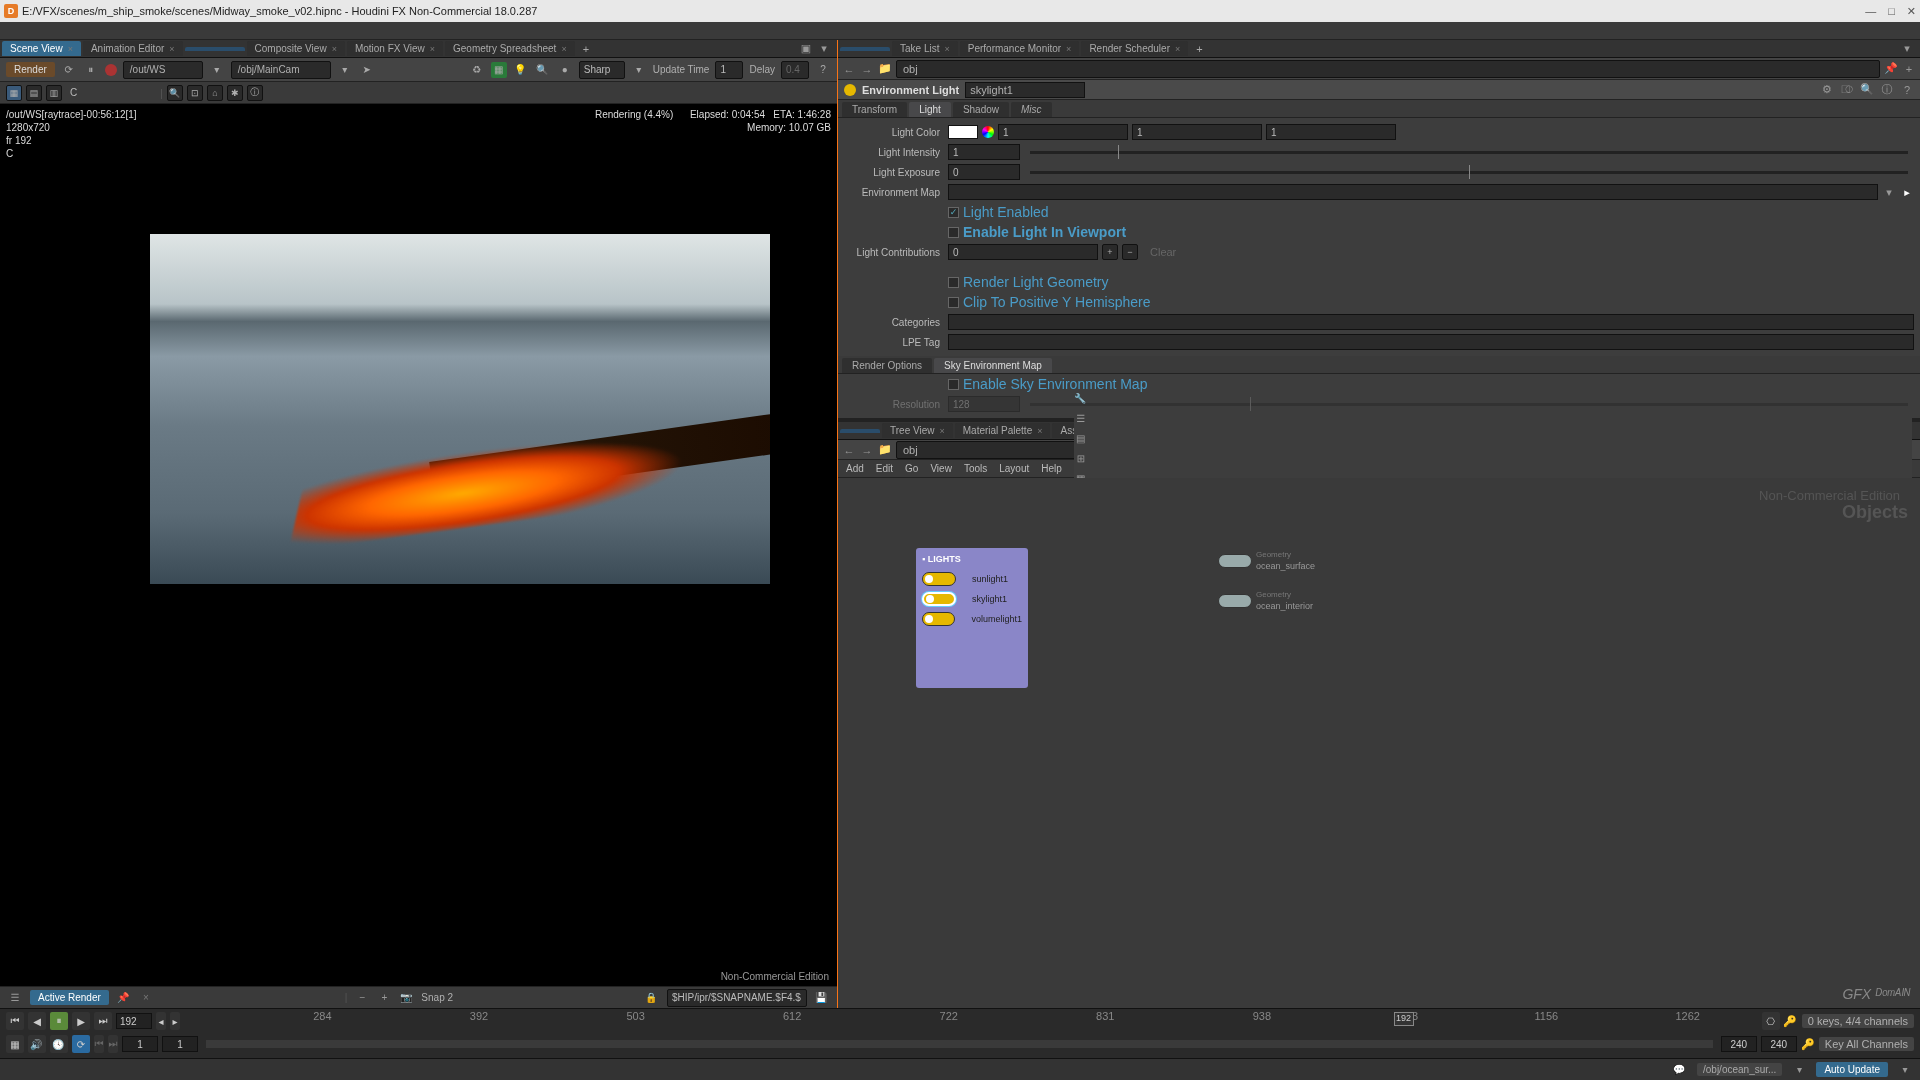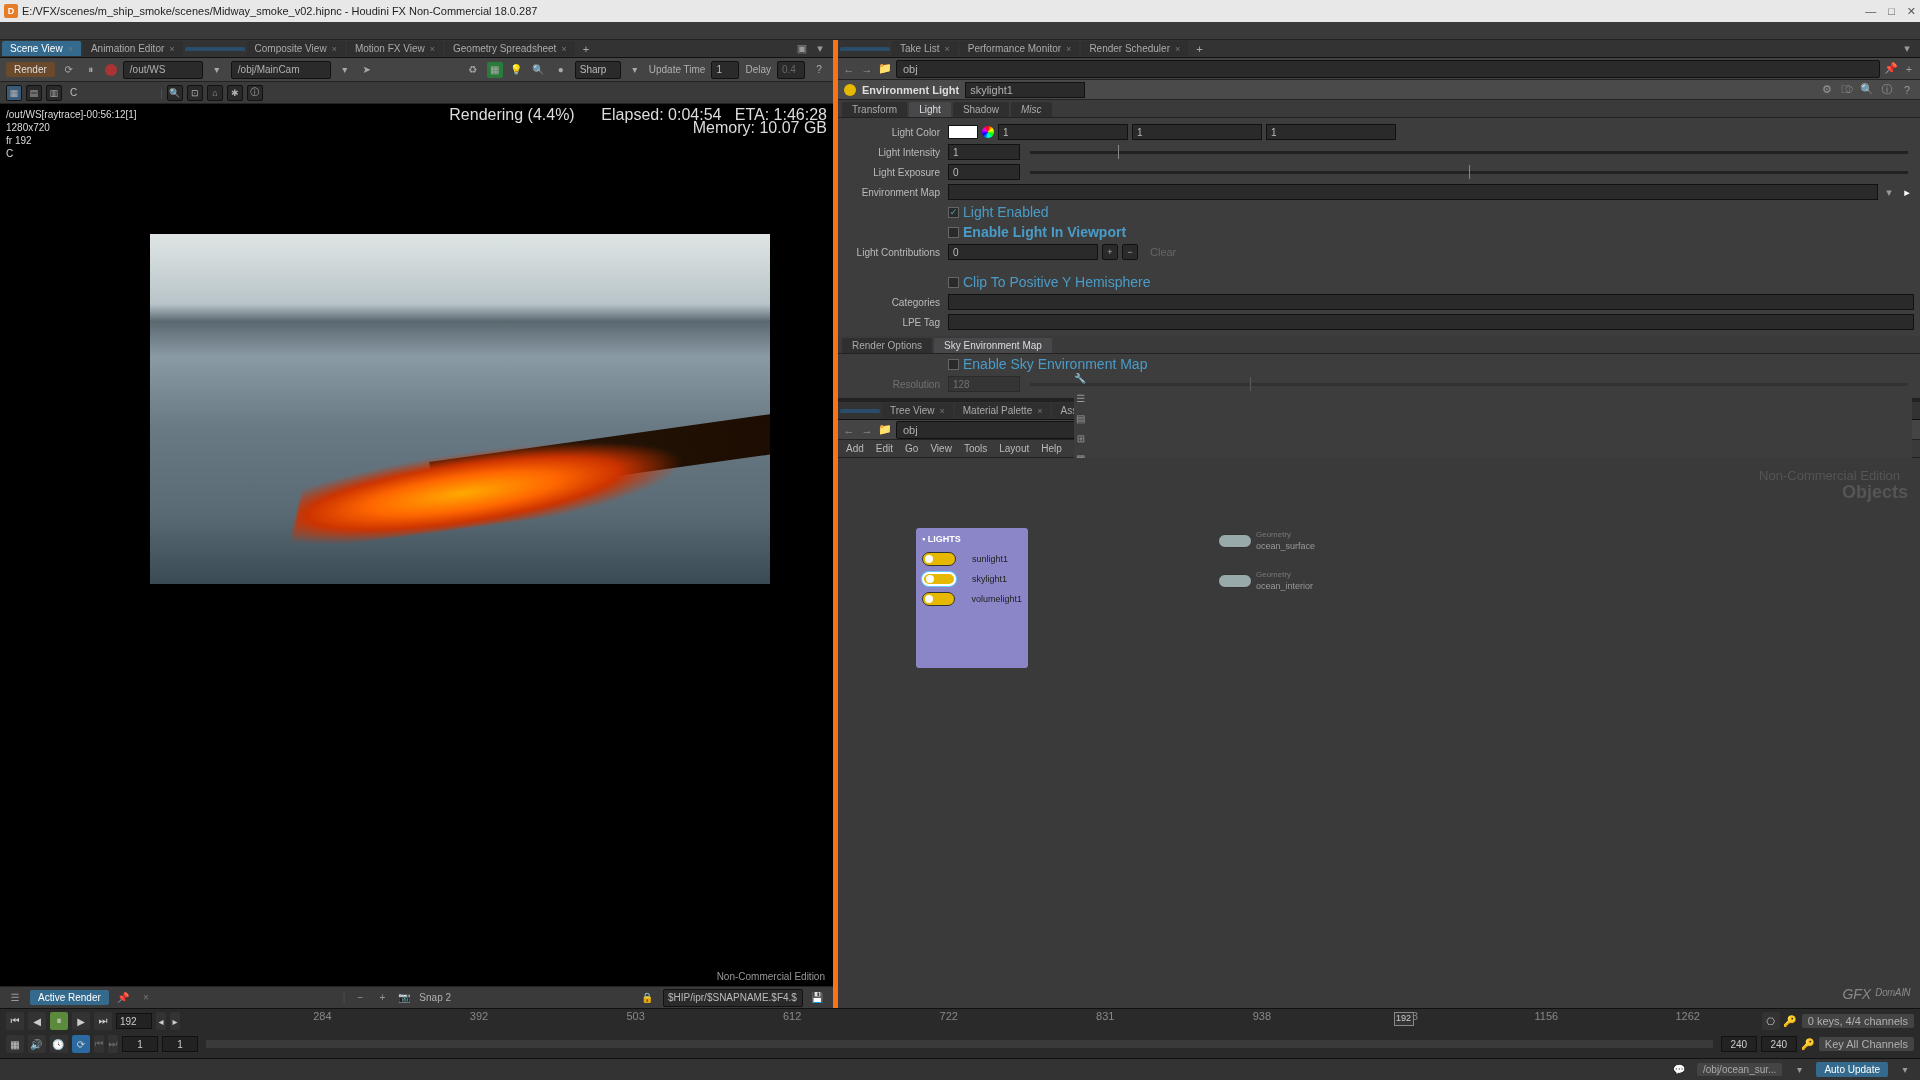--- a/index.html
+++ b/index.html
@@ -6,21 +6,21 @@
 body { background: #3a3a3a; color: #b0b0b0; font-size: 11px; overflow: hidden; user-select: none; }
 
 .titlebar { height: 22px; background: #e8e8e8; color: #222; display: flex; align-items: center; padding: 0 4px; font-size: 11px; }
 .titlebar .hlogo { width: 14px; height: 14px; background: #e67b28; border-radius: 2px; margin-right: 4px; display:flex;align-items:center;justify-content:center;font-size:9px;color:#fff;font-weight:bold; }
 .titlebar .winbtns { margin-left: auto; display: flex; gap: 12px; color: #555; }
 .titlebar .winbtns span { cursor: pointer; }
 
 .menubar { height: 18px; background: #3a3a3a; border-bottom: 1px solid #222; display:flex; align-items:center; padding:0 6px; gap:14px; color:#999; font-size:11px; }
 
 .main { display: flex; height: calc(100vh - 22px - 18px - 50px - 22px); }
-.left { width: 838px; display:flex; flex-direction:column; background:#f97316; border-right:5px solid #f97316; }
+.left { width: 838px; display:flex; flex-direction:column; background:#f97316; border-right:1px solid #f97316; }
 .right { flex:1; display:flex; flex-direction:column; background:#3d3d3d; }
 
 .tabs { height: 18px; background: #333; display:flex; align-items:center; gap:2px; padding:0 2px; border-bottom:1px solid #111; }
 .tab { padding: 2px 8px; background:#2f2f2f; color:#aaa; font-size:10px; border-radius:2px 2px 0 0; cursor:pointer; display:flex; align-items:center; gap:3px; }
 .tab.active { background:#238; background:#2a4d6b; color:#dce; }
 .tab.sel { background:#346a8e; color:#fff; }
 .tab .x { font-size:9px; color:#777; margin-left:2px; }
 .tabs .plus { padding:0 6px; color:#aaa; cursor:pointer; }
 .tabs .end { margin-left:auto; display:flex; gap:4px; padding-right:4px; }
 .iconbtn { width:14px; height:14px; display:inline-flex; align-items:center; justify-content:center; color:#999; cursor:pointer; }
@@ -31,21 +31,21 @@
 .tbicon.stop { background:#a33; color:#fff; border-radius:50%; width:12px;height:12px; }
 .pathfield { background:#2a2a2a; border:1px solid #111; padding:2px 6px; min-width:80px; height:18px; display:flex; align-items:center; border-radius:2px; }
 .inputdark { background:#2a2a2a; border:1px solid #111; color:#bbb; padding:2px 4px; height:18px; border-radius:2px; font-size:10px; }
 
 .subtoolbar { height:22px; background:#3a3a3a; display:flex; align-items:center; gap:4px; padding:0 6px; border-bottom:1px solid #222; }
 .sqbtn { width:16px; height:16px; background:#2a2a2a; border:1px solid #111; display:flex;align-items:center;justify-content:center; border-radius:2px; cursor:pointer; font-size:9px; }
 .sqbtn.active { background:#3a5a7a; }
 
 .renderview { flex:1; background:#000; position:relative; overflow:hidden; }
 .renderinfo { position:absolute; top:4px; left:6px; color:#ddd; font-size:10px; line-height:13px; }
-.renderinfo-right { position:absolute; top:4px; right:6px; color:#ddd; font-size:16px; text-align:right; line-height:13px; }
+.renderinfo-right { position:absolute; top:4px; right:6px; color:#ddd; font-size:10px; text-align:right; line-height:13px; }
 .renderimg { position:absolute; left:150px; top:130px; width:620px; height:350px; background:linear-gradient(to bottom,#dfe5e5 0%,#b8c4c8 20%,#5a6870 25%,#8a9aa5 35%,#6a7a85 55%,#5a6a75 80%,#3a4a55 100%); overflow:hidden; }
 .fire { position:absolute; bottom:60px; left:160px; width:400px; height:120px; background:radial-gradient(ellipse 300px 60px at 40% 70%,#ffaa00 0%,#ff6600 30%,#cc3300 50%,transparent 70%); transform:skewX(-20deg) rotate(-8deg); filter:blur(1px); }
 .ship { position:absolute; bottom:110px; left:280px; width:400px; height:40px; background:linear-gradient(to right,#2a1a0a,#1a0a00); transform:rotate(-8deg); }
 .nce { position:absolute; bottom:4px; right:8px; color:#999; font-size:10px; }
 
 .bottombar { height:22px; background:#3a3a3a; border-top:1px solid #222; display:flex; align-items:center; gap:8px; padding:0 8px; font-size:10px; }
 .activerender { background:#346a8e; color:#fff; padding:2px 8px; border-radius:2px; }
 
 
 .rpathbar { height:22px; background:#444; display:flex; align-items:center; gap:4px; padding:0 4px; border-bottom:1px solid #222; }
@@ -333,20 +333,25 @@
         <span class="plabel">Light Contributions</span>
         <input class="pinput" style="width: 150px;" value="0">
         <span class="sqbtn">+</span>
         <span class="sqbtn">−</span>
         <span style="color:#666;margin-left:8px">Clear</span>
       </div>
       <div class="prow" style="height:10px"></div>
       <div class="prow">
           <span class="plabel"></span>
         <span class="cb"></span>
+        <span class="lnk">Render Light Geometry</span>
+      </div>
+      <div class="prow">
+          <span class="plabel"></span>
+        <span class="cb"></span>
         <span class="lnk">Clip To Positive Y Hemisphere</span>
       </div>
       <div class="prow">
         <span class="plabel">Categories</span>
         <input class="pinput" style="flex: 1 1 0%;" value="">
       </div>
       <div class="prow">
         <span class="plabel">LPE Tag</span>
         <input class="pinput" style="flex: 1 1 0%;" value="">
       </div>

